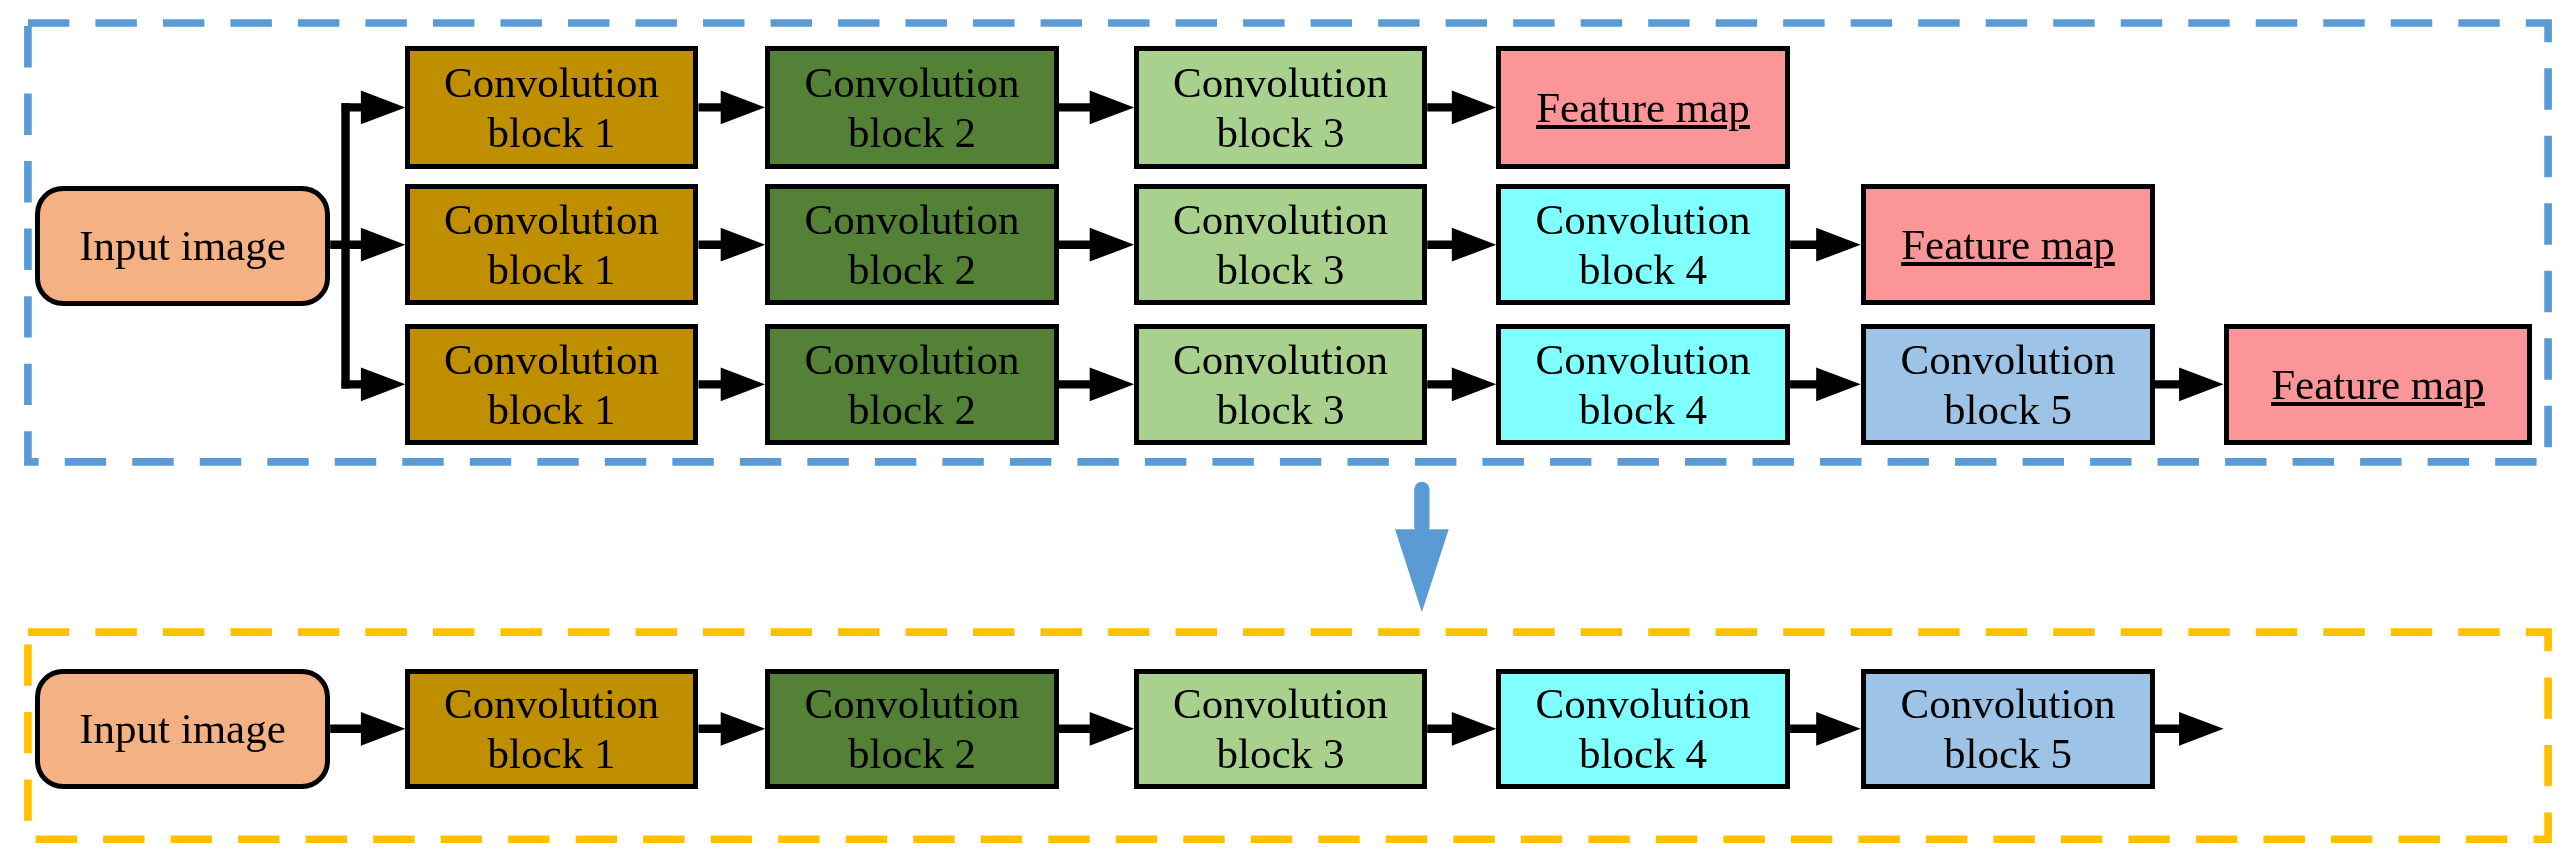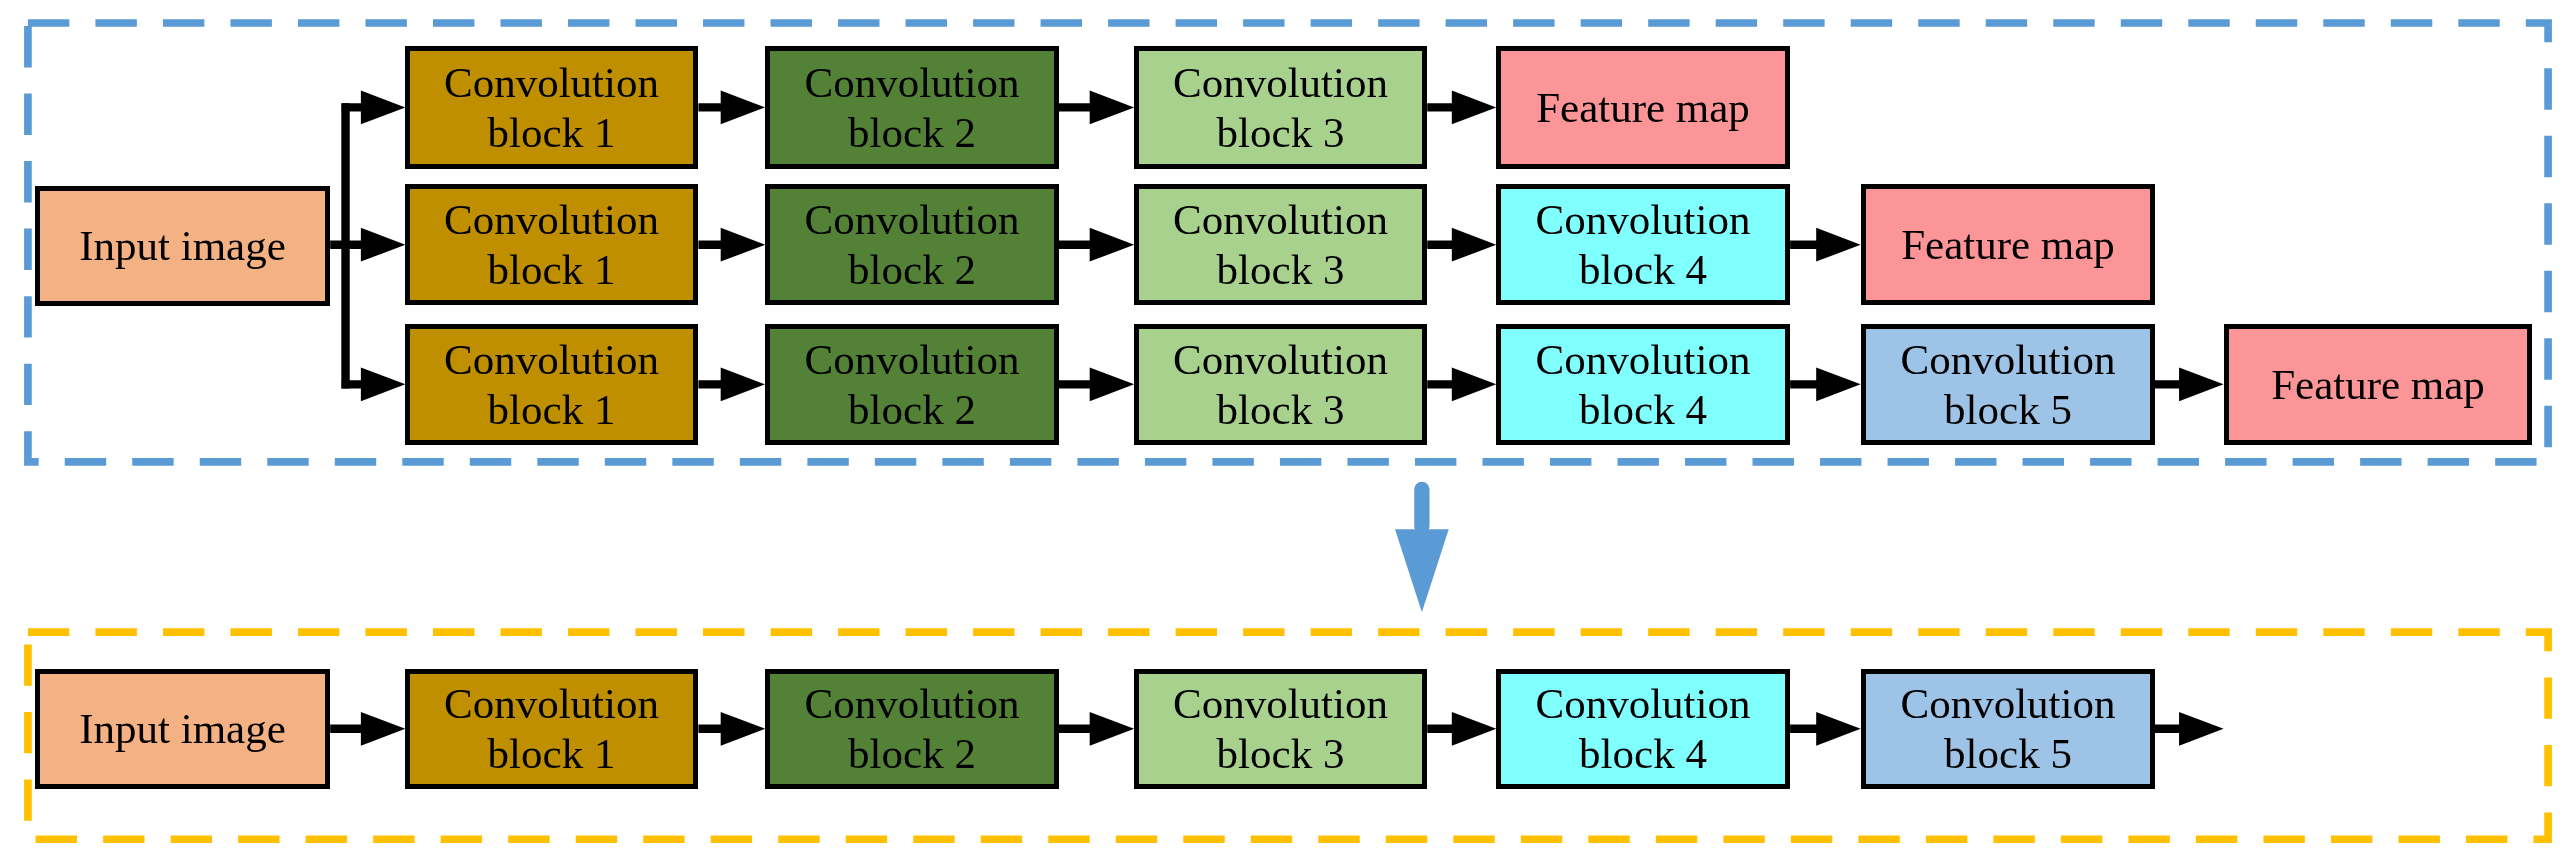--- a/index.html
+++ b/index.html
@@ -37,29 +37,29 @@
     font-size: 43px;
     line-height: 1.16;
     color: #000000;
   }
   .bg-input   { background: var(--input); }
   .bg-conv1   { background: var(--conv1); }
   .bg-conv2   { background: var(--conv2); }
   .bg-conv3   { background: var(--conv3); }
   .bg-conv4   { background: var(--conv4); }
   .bg-conv5   { background: var(--conv5); }
-  .bg-feature { background: var(--feature); }
+  .bg-feature { background: var(--feature); text-decoration: underline; }
   
   .r0  { top: 46px;  height: 123px; }
   .r1  { top: 184px; height: 121px; }
   .r1in{ top: 186px; height: 120px; }
   .r2  { top: 324px; height: 121px; }
   .rb  { top: 669px; height: 120px; }
   
-  .c0 { left: 35px;   width: 295px; }
+  .c0 { left: 35px;   width: 295px; border-radius: 28px; }
   .c1 { left: 405px;  width: 293px; }
   .c2 { left: 765px;  width: 294px; }
   .c3 { left: 1134px; width: 293px; }
   .c4 { left: 1496px; width: 294px; }
   .c5 { left: 1861px; width: 294px; }
   .c6 { left: 2224px; width: 308px; }
 </style>
 </head>
 <body>
 

